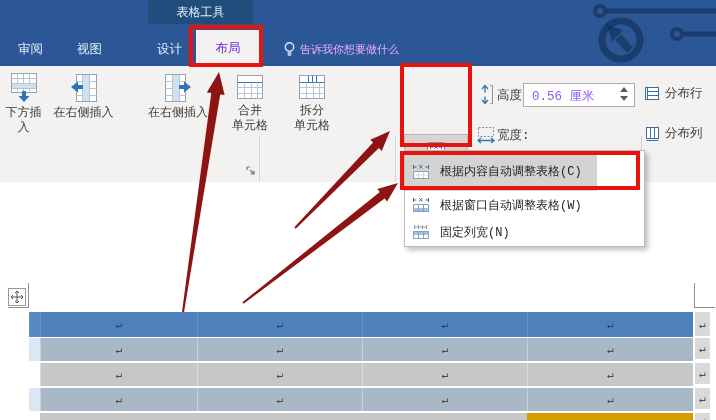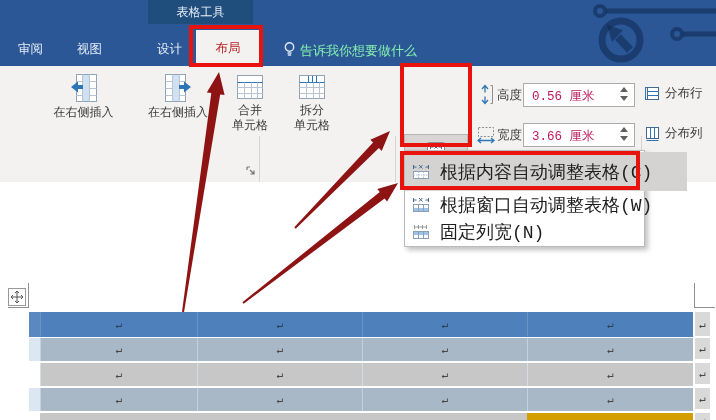--- a/index.html
+++ b/index.html
@@ -5,43 +5,43 @@
   html,body{margin:0;padding:0;background:#fff;}
   #app{position:relative;width:716px;height:420px;overflow:hidden;
        font-family:Liberation Mono, monospace;background:#fff;padding-left:20px;}
   .ab{position:absolute;}
   
   .hdr{left:0;top:0;width:716px;height:66px;background:#2b5797;}
   .ctxbox{left:148px;top:0;width:105px;height:24px;background:#1f4e7c;color:#e9eff8;
           font-size:12px;display:flex;align-items:center;justify-content:center;}
   .wtitle{left:298px;top:4px;color:#fff;font-size:13px;white-space:nowrap;}
   .tab{top:41px;height:17px;color:#e3ebf6;font-size:12.5px;white-space:nowrap;cursor:default;}
-  .tabactive{left:196px;top:30px;width:64px;height:36px;background:#f3f2f1;color:#b91c1c;
+  .tabactive{left:196px;top:30px;width:64px;height:36px;background:#f3f2f1;color:#6d28d9;
              font-size:12.5px;display:flex;align-items:center;justify-content:center;}
-  .tellme{top:42px;color:#86efac;font-size:13px;white-space:nowrap;}
+  .tellme{top:42px;color:#f0abfc;font-size:11px;white-space:nowrap;}
   
   .ribbon{left:0;top:66px;width:716px;height:116px;background:#f3f2f1;border-bottom:1px solid #d2cfcb;}
   .rbtn{text-align:center;color:#3b3a39;font-size:12px;line-height:15px;}
   .rbtn .ic{display:block;margin:0 auto 2px auto;}
   .gsep{width:1px;background:#d8d4d0;top:70px;height:108px;}
   .glabel{top:163px;height:14px;color:#6b6a68;font-size:11.5px;text-align:center;white-space:nowrap;}
   .spinbox{background:#fff;border:1px solid #ababab;width:112px;height:24px;box-sizing:border-box;}
-  .spinval{position:absolute;left:8px;top:4px;font-size:12.5px;color:#be185d;white-space:nowrap;}
+  .spinval{position:absolute;left:8px;top:4px;font-size:12.5px;color:#8b5cf6;white-space:nowrap;}
   .spinarrows{position:absolute;right:6px;top:3px;display:flex;flex-direction:column;gap:4px;}
   .tri-up{width:0;height:0;border-left:4px solid transparent;border-right:4px solid transparent;border-bottom:5px solid #5f5f5f;}
   .tri-dn{width:0;height:0;border-left:4px solid transparent;border-right:4px solid transparent;border-top:5px solid #5f5f5f;}
   .fldlbl{font-size:12.5px;color:#3b3a39;white-space:nowrap;}
   .autofit{left:404px;top:68px;width:64px;height:78px;background:#d8d5d4;border:1px solid #b8b4b1;
            box-sizing:border-box;text-align:center;color:#3b3a39;font-size:12px;}
   .ddarrow{width:0;height:0;border-left:4px solid transparent;border-right:4px solid transparent;
            border-top:4px solid #444;margin:4px auto 0 auto;}
   
   .menu{left:404px;top:150px;width:239px;height:95px;background:#fff;border:1px solid #bbb;
         box-shadow:3px 3px 5px rgba(0,0,0,.25);}
-  .mitem{position:absolute;left:0;width:282px;display:flex;align-items:center;font-size:18px;color:#1e1e1e;}
+  .mitem{position:absolute;left:0;width:192px;display:flex;align-items:center;font-size:12px;color:#1e1e1e;}
   .mitem .mic{margin:0 10px 0 7px;flex:0 0 auto;}
   
   .doc{left:0;top:182px;width:716px;height:238px;background:#fff;}
   .crop{background:#8f8f8f;}
   .trow{position:absolute;left:0;display:flex;}
   .tcell{position:relative;box-sizing:border-box;display:flex;align-items:center;justify-content:center;
          font-size:11px;color:#474747;}
   .marker-col{position:absolute;background:#d9d9d9;display:flex;align-items:center;justify-content:center;
          font-size:11px;color:#474747;}
   .annot{pointer-events:none;}
@@ -78,20 +78,29 @@
 
     <svg class="ab" style="left:283px;top:41px;" width="13" height="17" viewBox="0 0 13 17">
       <circle cx="6.5" cy="6" r="4.2" stroke="#dde7f4" stroke-width="1.4" fill="none"></circle>
       <path d="M4.5 12h4M4.8 14h3.4" stroke="#dde7f4" stroke-width="1.3"></path>
     </svg>
     <div class="ab tellme" style="left:300px;">告诉我你想要做什么</div>
   </div>
 
   <div class="ab ribbon">
 
+    <div class="ab rbtn" style="left:0;top:6px;width:47px;">
+      <svg class="ic" width="30" height="32" viewBox="0 0 30 32">
+        <rect x="2.5" y="1.5" width="25" height="19" fill="#fff" stroke="#93a3b6"></rect>
+        <path d="M2.5 6.5h25M2.5 11.5h25M2.5 16.5h25M8.5 1.5v19M14.5 1.5v19M20.5 1.5v19" stroke="#b9c4d2" fill="none"></path>
+        <rect x="3" y="12" width="24" height="4" fill="#cfe0f1"></rect>
+        <path d="M13 19h4v5h3.5l-5.5 6-5.5-6H13z" fill="#2e75b6"></path>
+      </svg>
+      <span>下方插入</span>
+    </div>
     <div class="ab rbtn" style="left:50px;top:6px;width:67px;">
       <svg class="ic" width="30" height="32" viewBox="0 0 30 32">
         <rect x="7.5" y="2.5" width="20" height="27" fill="#fff" stroke="#93a3b6"></rect>
         <path d="M7.5 9.5h20M7.5 16.5h20M7.5 23.5h20M13.5 2.5v27M20.5 2.5v27" stroke="#b9c4d2" fill="none"></path>
         <rect x="14" y="3" width="6" height="26" fill="#cfe0f1"></rect>
         <path d="M14 13v4h-5v3.5l-7-5.5 7-5.5V13z" fill="#2e75b6"></path>
       </svg>
       <span>在右侧插入</span>
     </div>
     <div class="ab rbtn" style="left:119px;top:6px;width:68px;margin-left:25px;">
@@ -152,27 +161,20 @@
         <i class="tri-up"></i>
         <i class="tri-dn"></i>
       </span>
     </div>
 
     <svg class="ab" style="left:477px;top:59px;" width="18" height="20" viewBox="0 0 18 20">
       <rect x="1.5" y="2.5" width="15" height="9" fill="none" stroke="#8f8f8f" stroke-dasharray="2 1.5"></rect>
       <path d="M4 13l-3 2.5L4 18M1 15.5h16M14 13l3 2.5L14 18" stroke="#2e75b6" fill="none" stroke-width="1.3"></path>
     </svg>
     <div class="ab fldlbl" style="left:497px;top:61px;">宽度:</div>
-    <div class="ab spinbox" style="left:523px;top:57px;">
-      <span class="spinval">3.66 厘米</span>
-      <span class="spinarrows">
-        <i class="tri-up"></i>
-        <i class="tri-dn"></i>
-      </span>
-    </div>
 
     <div class="ab gsep" style="left:641px;"></div>
 
     <div class="ab" style="left:644px;top:19px;display:flex;align-items:center;gap:4px;">
       <svg width="17" height="17" viewBox="0 0 17 17">
         <rect x="3.5" y="2.5" width="11" height="12" fill="#fff" stroke="#46688f"></rect>
         <path d="M3.5 6.5h11M3.5 10.5h11" stroke="#2e75b6"></path>
         <path d="M1 2.5h2M1 14.5h2M1.5 2.5v12" stroke="#2e75b6" fill="none"></path>
       </svg>
       <span class="fldlbl">分布行</span>

